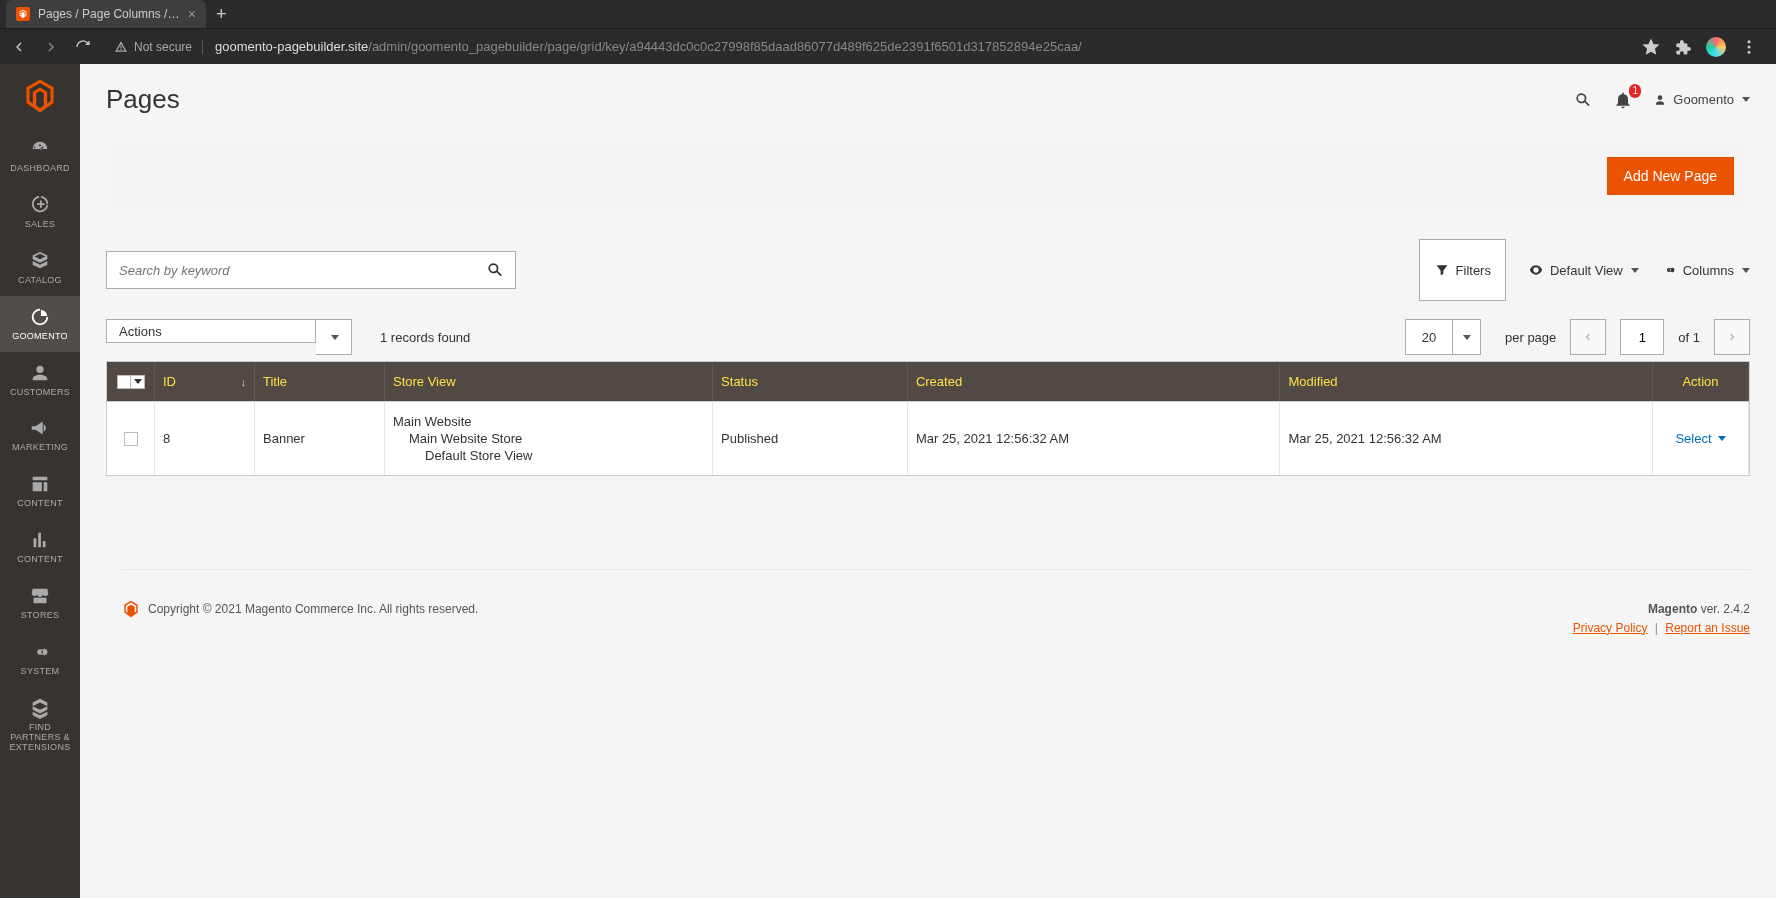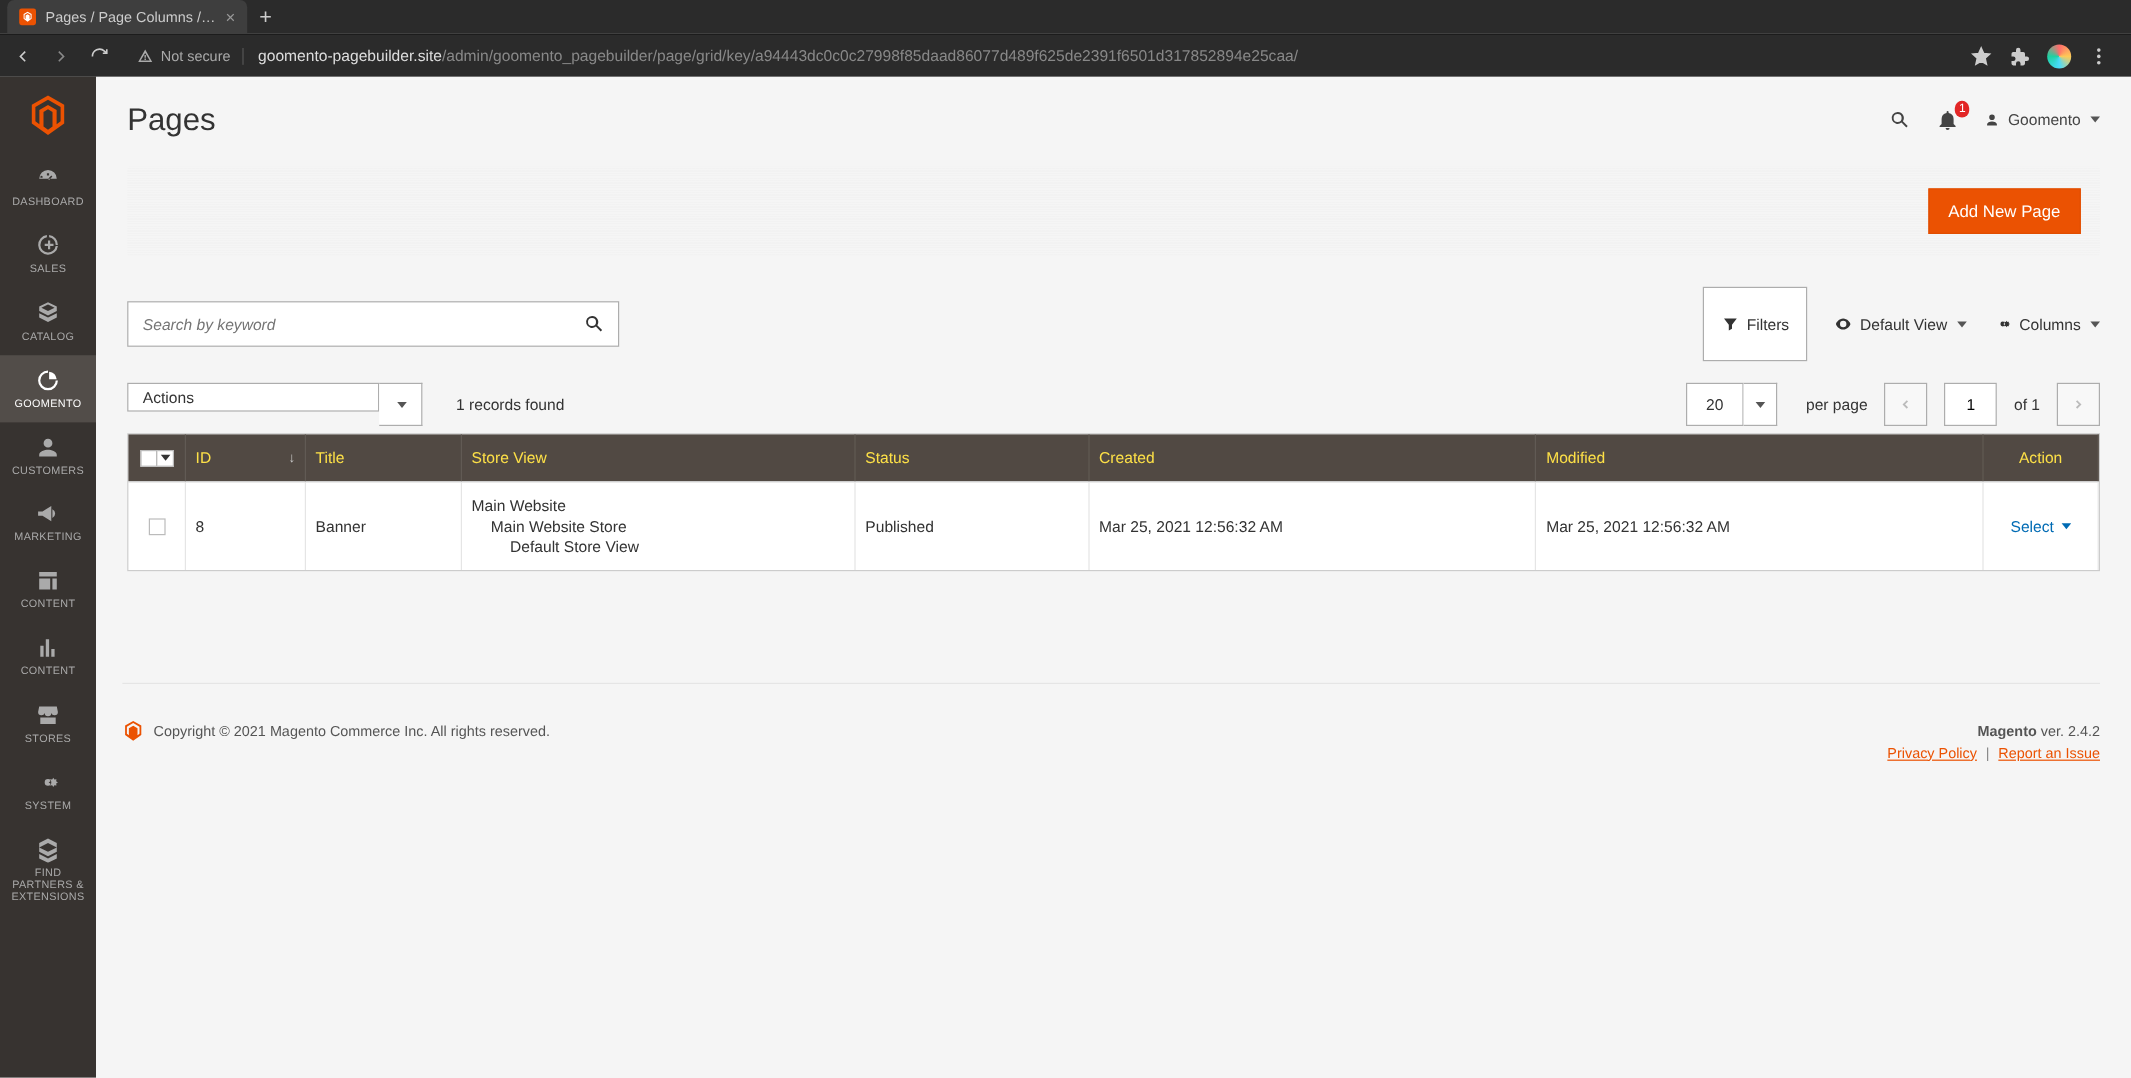--- a/index.html
+++ b/index.html
@@ -96,21 +96,21 @@
   .chk-tog .caret-down{border-top-color:#333;}
 
   .grid-row { display:flex; font-size:13px; border-top:1px solid #ccc;}
   .gr-cell { padding:12px 8px; border-right:1px solid #e5e5e5; display:flex; align-items:center;}
   .store-tree { display:flex; flex-direction:column; gap:2px;}
   .store-l2 { padding-left:16px;}
   .store-l3 { padding-left:32px;}
   .select-action { color:#006bb4; cursor:pointer; display:flex; align-items:center; gap:4px; margin:auto;}
   .select-action .caret-down { border-top-color:#006bb4;}
 
-  .footer { position:absolute; left:22px; right:26px; bottom:260px; display:flex; justify-content:space-between; align-items:flex-start; font-size:12px; color:#555; padding-top:30px; border-top:1px solid #e5e5e5;}
+  .footer { position:absolute; left:42px; right:26px; bottom:260px; display:flex; justify-content:space-between; align-items:flex-start; font-size:12px; color:#555; padding-top:30px; border-top:1px solid #e5e5e5;}
   .foot-left { display:flex; align-items:center; gap:8px; }
   .foot-logo { width:18px; height:18px; }
   .foot-right { text-align:right; line-height:1.6;}
   .link { color:#eb5202; text-decoration:underline; cursor:pointer;}
   .sep { color:#888; margin:0 4px;}
 </style>
 </head>
 <body>
 
 <div class="browser-chrome">

